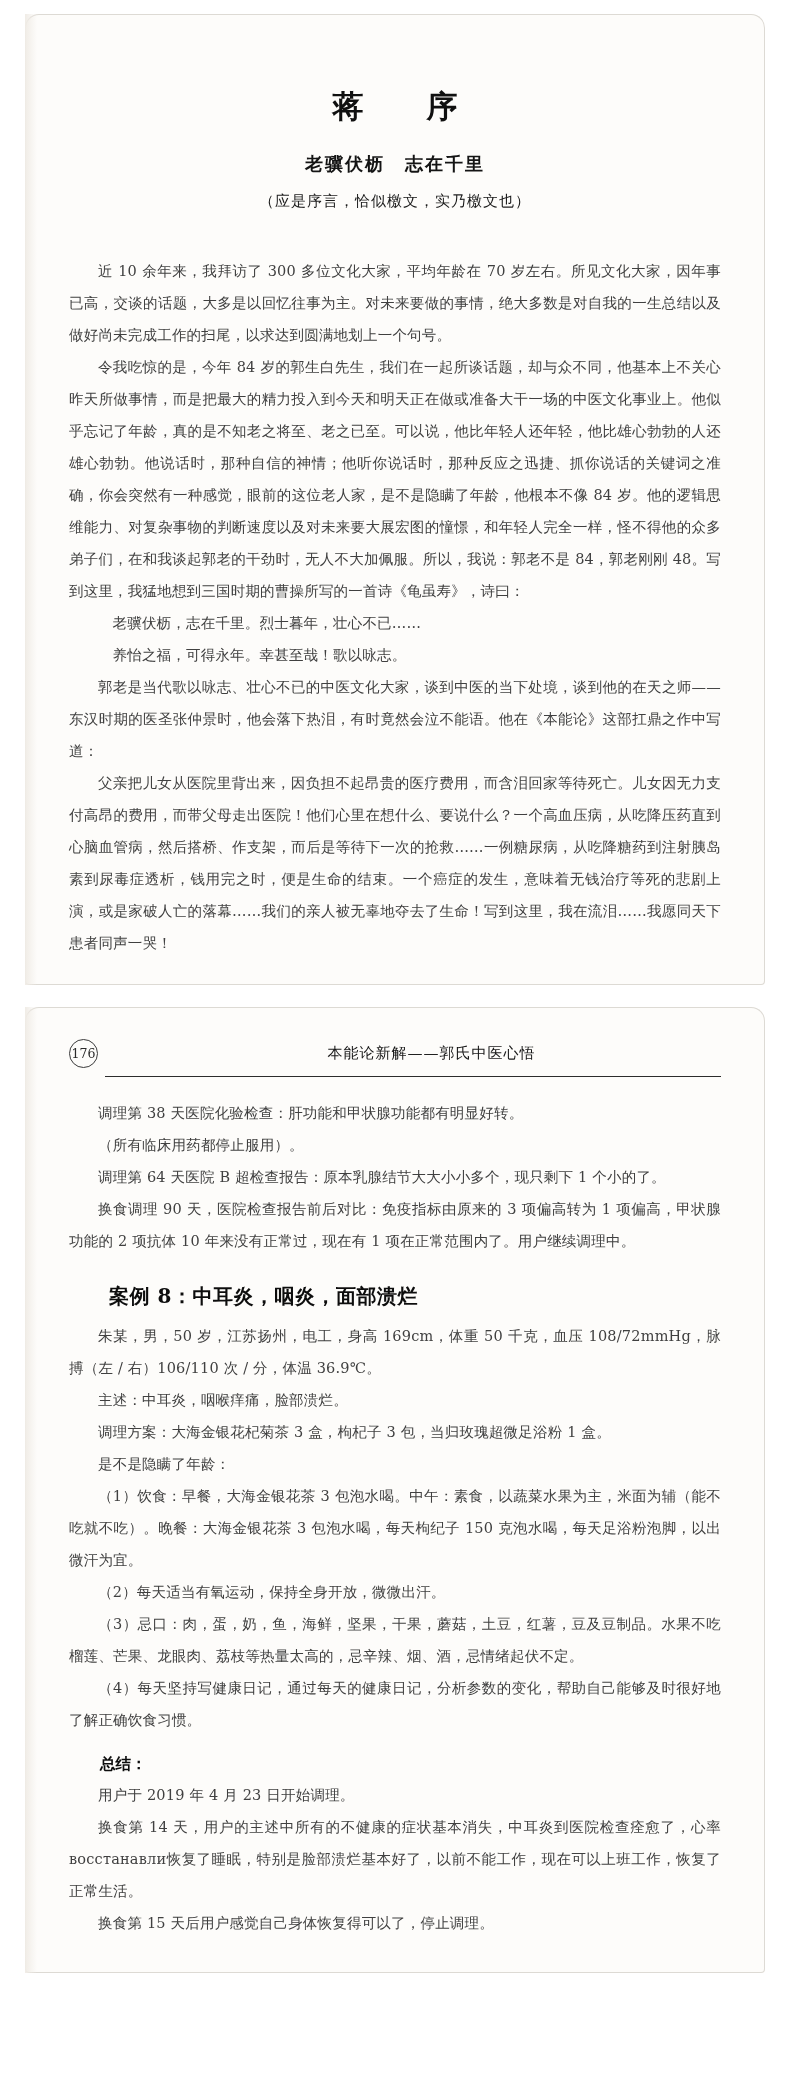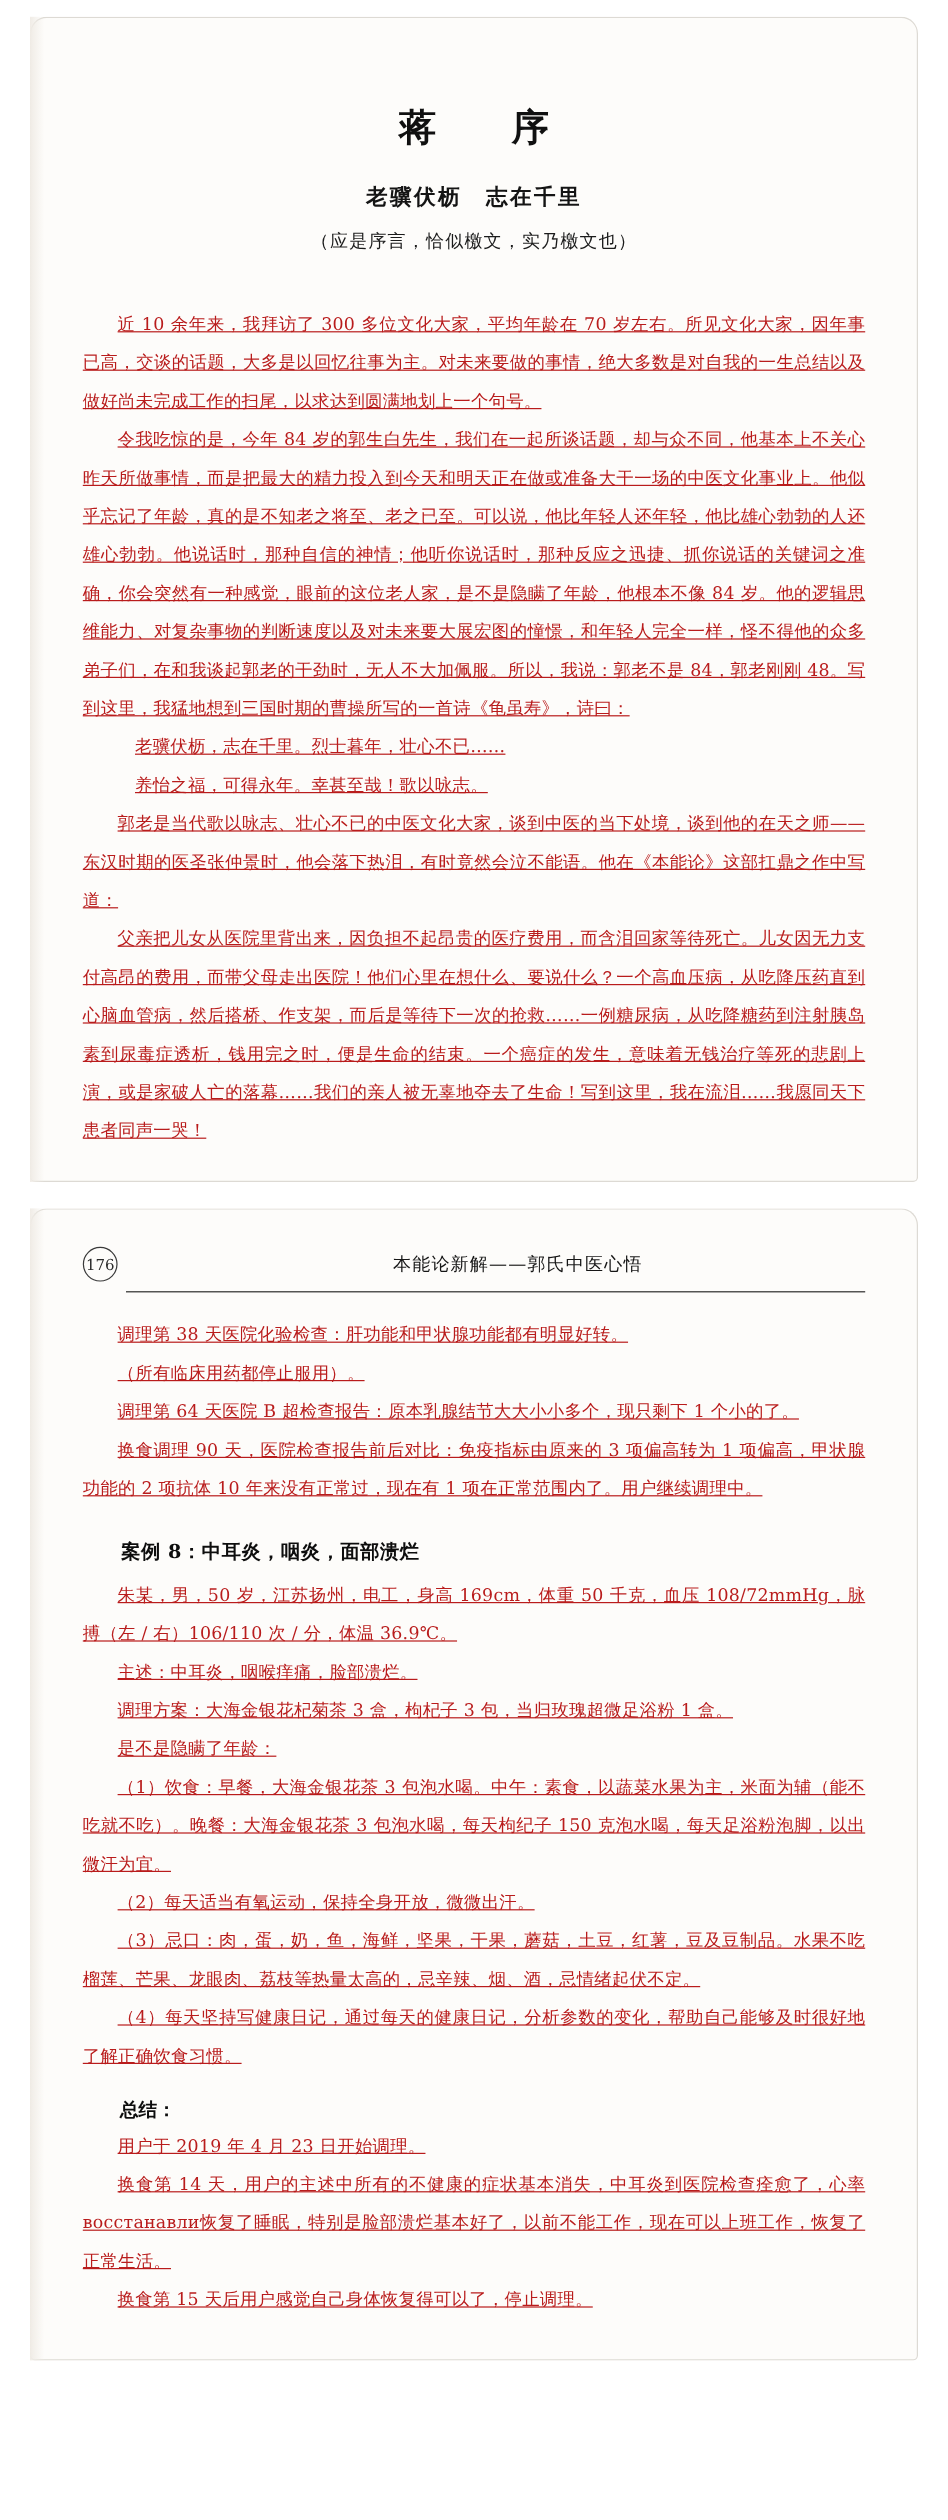--- a/index.html
+++ b/index.html
@@ -81,27 +81,26 @@
   }
 
   
   .body-block {
     margin-top: 44px;
   }
   p.para {
     font-family: "DejaVu Serif", "Liberation Serif", serif;
     font-size: 14.5px;
     line-height: 32px;
-    color: #b91c1c;
+    color: #404040;
     margin: 0 0 0 0;
     text-align: justify;
     text-justify: inter-ideograph;
     text-indent: 2em;
     letter-spacing: 0.2px;
-    text-decoration: underline;
   }
   p.para.quote {
     text-indent: 3em;
     font-style: normal;
   }
   p.para.quote-block {
     text-indent: 2em;
   }
 
   
@@ -140,21 +139,21 @@
   .head-rule {
     border: 0;
     border-top: 1.6px solid #2c2c2c;
     margin: 3px 0 0 36px;
   }
 
   .page2-body { margin-top: 20px; }
 
   h3.case-heading {
     font-family: "DejaVu Serif", "Liberation Serif", serif;
-    font-size: 16px;
+    font-size: 20px;
     font-weight: bold;
     color: #0d0d0d;
     margin: 26px 0 10px 0;
     text-indent: 2em;
     letter-spacing: 0.5px;
   }
   h4.sub-heading {
     font-family: "DejaVu Serif", "Liberation Serif", serif;
     font-size: 15.5px;
     font-weight: bold;

